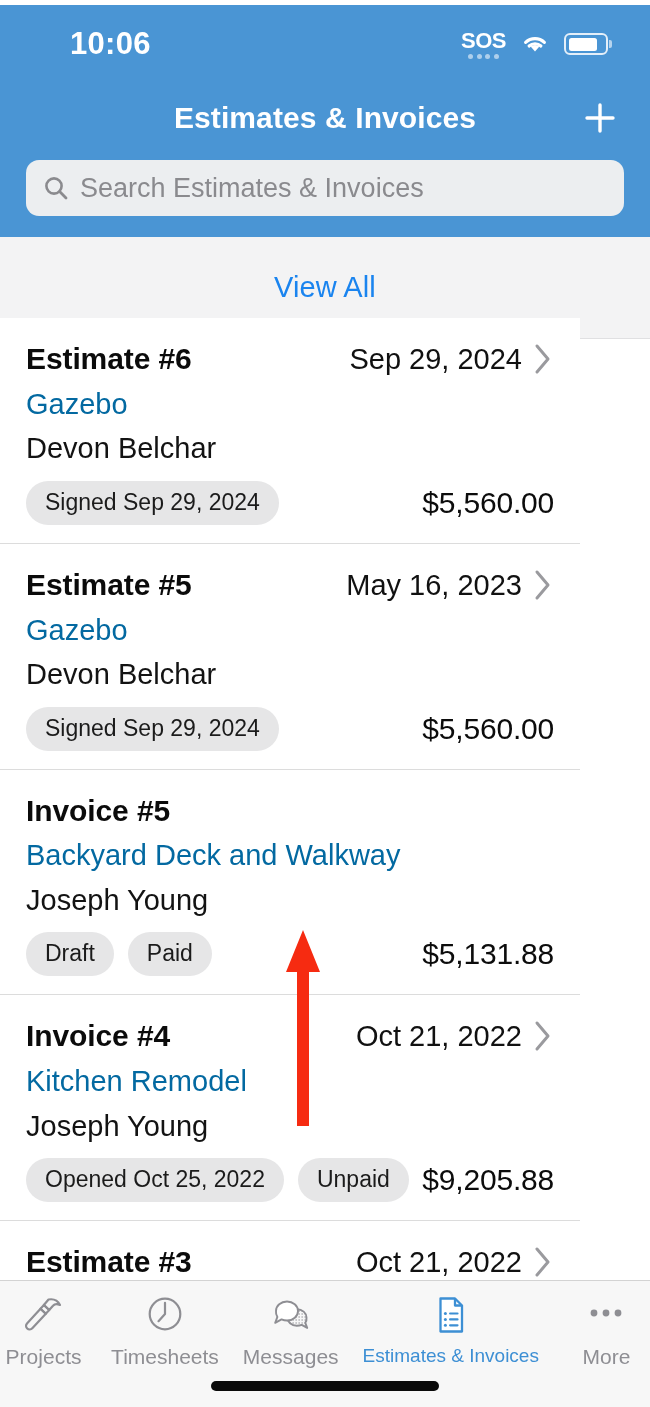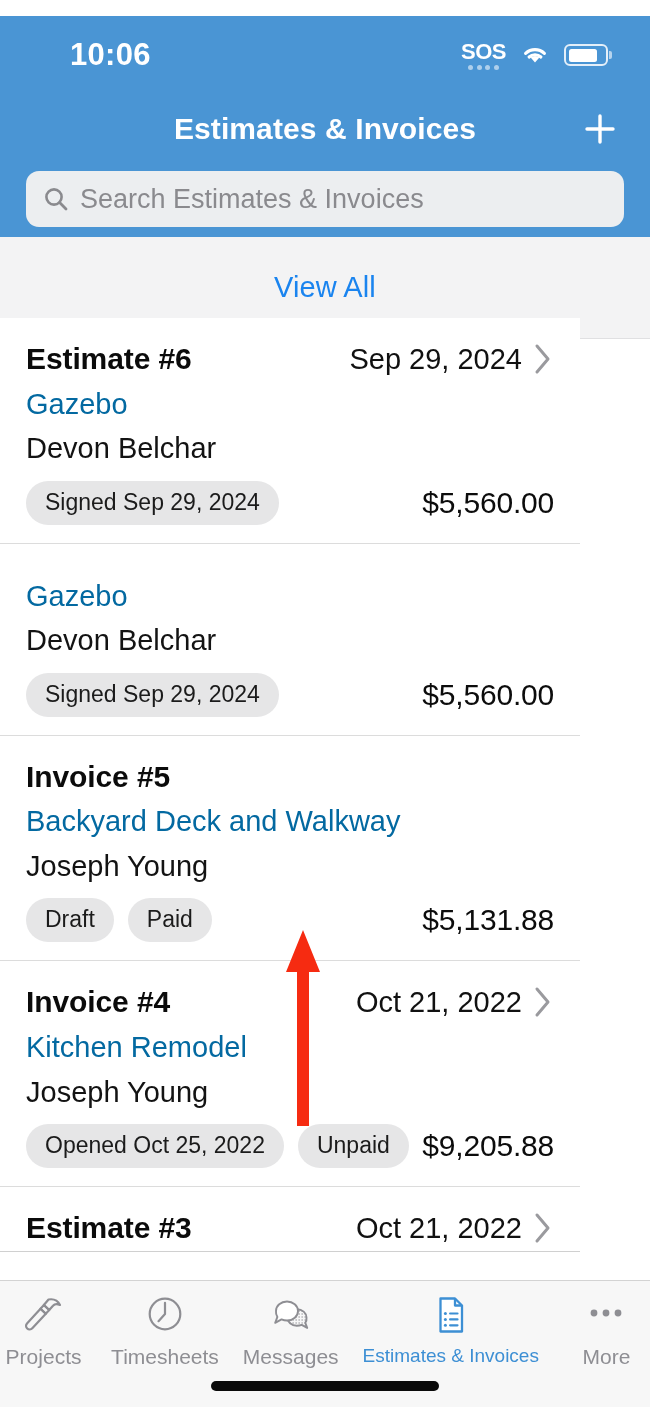--- a/index.html
+++ b/index.html
@@ -7,21 +7,21 @@
   body {
     font-family:"Liberation Sans", sans-serif;
     background:#ffffff;
     -webkit-font-smoothing:antialiased;
     overflow:hidden;
   }
   #phone { position:relative; width:650px; height:1407px; background:#fff; overflow:hidden; }
 
   
   .header {
-    position:absolute; top:16px; left:0; width:650px; height:237px;
+    position:absolute; top:5px; left:0; width:650px; height:237px;
     background:#4a95d4;
   }
   .statusbar {
     position:absolute; top:0; left:0; width:650px; height:72px;
     display:flex; align-items:center; justify-content:space-between;
     padding:0 30px 0 30px;
   }
   .clock {
     color:#ffffff; font-size:31px; font-weight:700; letter-spacing:0.3px;
     padding-left:40px; padding-top:6px;
@@ -206,20 +206,29 @@
       <div class="row-cust">Devon Belchar</div>
       <div class="row-bottom">
         <div class="badges">
           <span class="badge">Signed Sep 29, 2024</span>
         </div>
         <div class="amount">$5,560.00</div>
       </div>
     </div>
 
     <div class="row">
+      <div class="row-line1">
+        <div class="row-title">Estimate #5</div>
+        <div class="row-right">
+          <div class="row-date">May 16, 2023</div>
+          <svg class="chev" width="22" height="34" viewBox="0 0 22 34">
+            <path d="M5 4 L16 17 L5 30" stroke="#9a9a9e" stroke-width="3" fill="none" stroke-linecap="round" stroke-linejoin="round"></path>
+          </svg>
+        </div>
+      </div>
       <div class="row-sub">Gazebo</div>
       <div class="row-cust">Devon Belchar</div>
       <div class="row-bottom">
         <div class="badges">
           <span class="badge">Signed Sep 29, 2024</span>
         </div>
         <div class="amount">$5,560.00</div>
       </div>
     </div>
 

